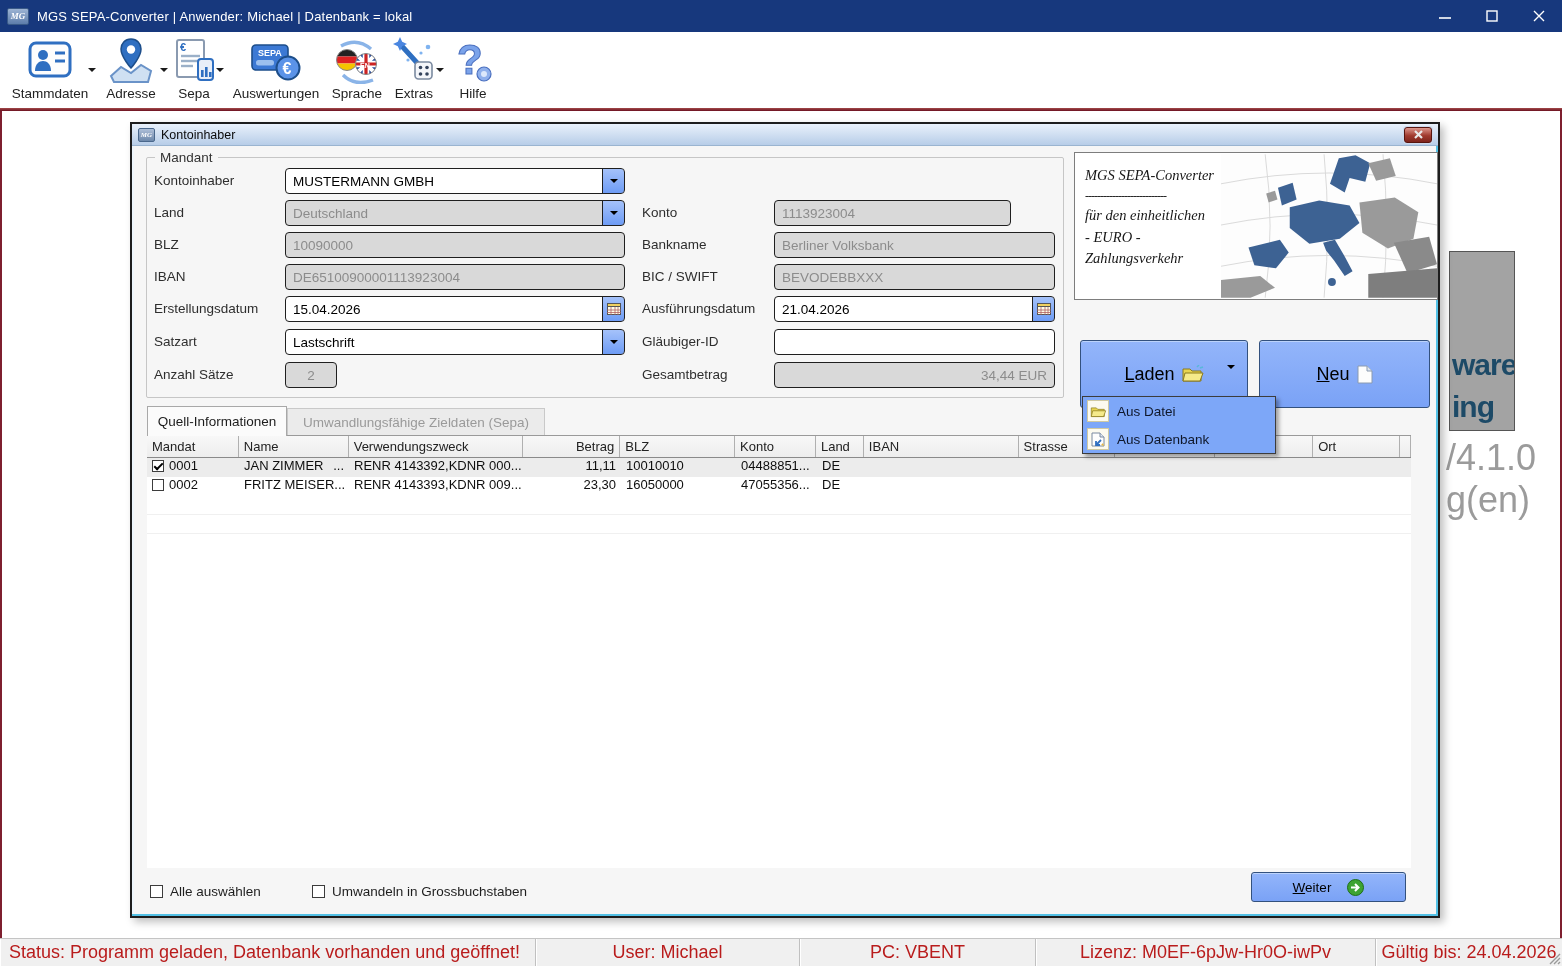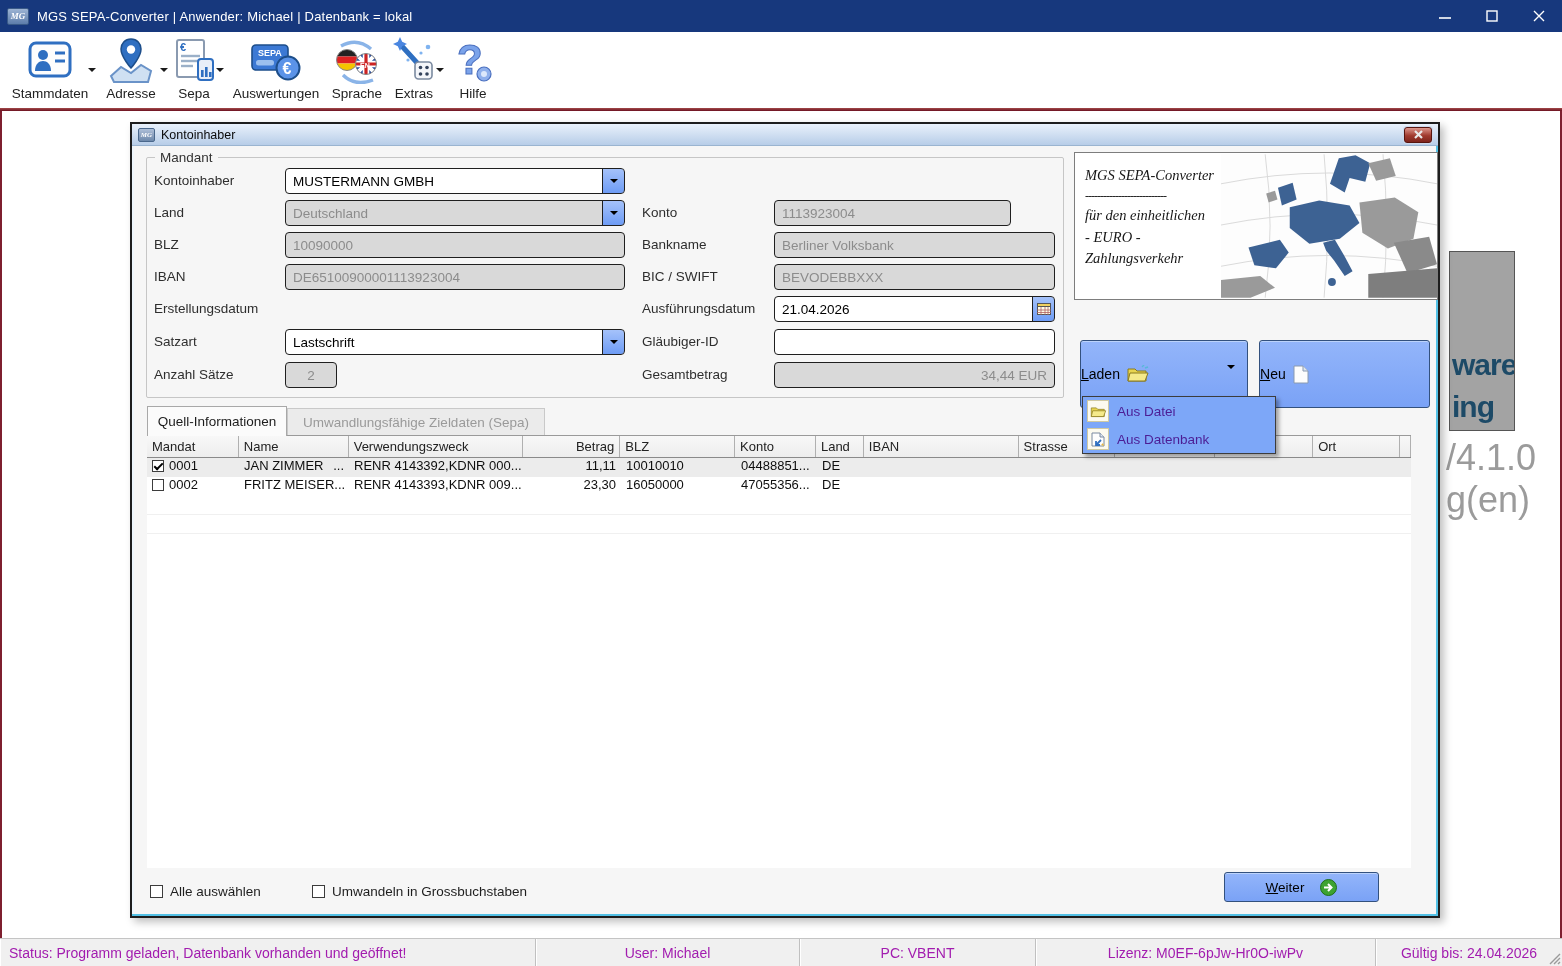--- a/index.html
+++ b/index.html
@@ -51,26 +51,26 @@
   .tri-down{width:0;height:0;border:4px solid transparent;border-top-color:#000;margin-top:4px}
 
   
   .logo-panel{position:absolute;left:942px;top:28px;width:364px;height:148px;background:#fff;border:1px solid #7d7d7d;display:flex;overflow:hidden}
   .logo-text{width:146px;padding:12px 0 0 10px;font-family:"Liberation Serif",serif;font-style:italic;color:#161616;font-size:14.5px;line-height:1.5}
   .logo-text .dash{font-size:12px;letter-spacing:-1px;white-space:nowrap}
   .logo-map{flex:1}
 
   
   .big-btn{position:absolute;height:68px;background:linear-gradient(#93b5fa,#7aa2f6);border:1px solid #33517e;border-radius:3px;
-           box-shadow:inset 0 1px 0 #bcd3fb;display:flex;align-items:center;justify-content:flex-start;gap:7px;font-size:14px;color:#000;cursor:pointer}
+           box-shadow:inset 0 1px 0 #bcd3fb;display:flex;align-items:center;justify-content:center;gap:7px;font-size:18px;color:#000;cursor:pointer}
   .u{text-decoration:underline}
 
   
   .menu{position:absolute;left:950px;top:272px;width:194px;height:58px;background:#7da7f8;border:1px solid #3c3c3c;box-shadow:3px 3px 4px rgba(0,0,0,.35);z-index:6}
-  .menu-item{height:28px;display:flex;align-items:center;font-size:13.5px;color:#4c1d95;cursor:pointer}
+  .menu-item{height:28px;display:flex;align-items:center;font-size:13.5px;color:#0f172a;cursor:pointer}
   .menu-ico{width:22px;height:22px;margin:0 8px 0 4px;background:#fcfaef;border:1px solid #cfc9a2;display:flex;align-items:center;justify-content:center}
 
   
   .tab{position:absolute;display:flex;align-items:center;justify-content:center;font-size:13.5px;cursor:pointer}
   .tab.active{left:15px;top:282px;width:140px;height:30px;background:#fbfbfb;border:1px solid #a8a8a8;border-bottom:none;color:#1c1c1c;z-index:2}
   .tab.inactive{left:155px;top:284px;width:258px;height:28px;background:#ebebeb;border:1px solid #c9c9c9;border-bottom:none;color:#9a9a9a}
 
   
   .table{position:absolute;left:15px;top:311px;width:1264px;height:433px;background:#fff;border-top:1px solid #9a9a9a}
   .thead{display:flex;height:22px;background:linear-gradient(#f8f8f8,#ededed);border-bottom:1px solid #8a8a8a}
@@ -81,25 +81,25 @@
   .td{padding:0 5px;white-space:nowrap;overflow:hidden;display:flex;align-items:center}
   .td.num,.th.num{justify-content:flex-end;text-align:right}
   .c0{width:92px}.c1{width:110px}.c2{width:175px}.c3{width:97px}.c4{width:115px}.c5{width:81px}.c6{width:48px}
   .c7{width:155px}.c8{width:97px}.c9{width:100px}.c10{width:98px}.c11{width:87px}.c12{width:9px}
 
   .checkbox{width:12px;height:12px;border:1px solid #3c3c3c;background:#fff;flex:none;margin-right:5px;cursor:pointer}
   .checkbox.checked::after{content:"";display:block;width:7px;height:3px;border-left:2px solid #000;border-bottom:2px solid #000;transform:rotate(-45deg);margin:2px 0 0 1px}
   .cb-label{font-size:13.5px;color:#1e1e1e;margin-left:2px}
   .cb-wrap{position:absolute;display:flex;align-items:center;cursor:pointer}
 
-  .weiter{left:1092px;top:748px;width:155px;height:30px;position:absolute;background:linear-gradient(#93b5fa,#7aa2f6);border:1px solid #33517e;border-radius:3px;
+  .weiter{left:1119px;top:748px;width:155px;height:30px;position:absolute;background:linear-gradient(#93b5fa,#7aa2f6);border:1px solid #33517e;border-radius:3px;
           display:flex;align-items:center;justify-content:center;gap:16px;font-size:13.5px;color:#000;box-shadow:inset 0 1px 0 #bcd3fb;cursor:pointer}
 
   
-  .statusbar{position:absolute;left:0;top:938px;width:1562px;height:28px;background:#f0f0f0;border-top:1px solid #c4c4c4;display:flex;font-size:14px;color:#a21caf}
+  .statusbar{position:absolute;left:0;top:938px;width:1562px;height:28px;background:#f0f0f0;border-top:1px solid #c4c4c4;display:flex;font-size:18px;color:#b91c1c}
   .sb-seg{display:flex;align-items:center;justify-content:center;border-right:1px solid #c0c0c0;box-shadow:inset 1px 0 0 #fff;height:100%}
   .sb-seg.first{justify-content:flex-start;padding-left:9px}
   .sb-seg.last{border-right:none;position:relative}
   .grip{position:absolute;right:1px;bottom:1px}
 </style>
 </head>
 <body>
 
 <div class="titlebar">
   <div class="app-icon">MG</div>
@@ -292,20 +292,30 @@
   <div class="field disabled" style="left:153px;top:108px;width:340px">
     <span>10090000</span>
   </div>
 
   <div class="flabel" style="left:22px;top:140px">IBAN</div>
   <div class="field disabled" style="left:153px;top:140px;width:340px">
     <span>DE65100900001113923004</span>
   </div>
 
   <div class="flabel" style="left:22px;top:172px">Erstellungsdatum</div>
+  <div class="field" style="left:153px;top:172px;width:340px">
+    <span>15.04.2026</span>
+    <div class="side-btn">
+      <svg width="14" height="12">
+          <rect x="0.5" y="0.5" width="13" height="11" fill="#fffde8" stroke="#555"></rect>
+          <rect x="0.5" y="0.5" width="13" height="3" fill="#f0d060" stroke="#555"></rect>
+          <path d="M4 4 V12 M8 4 V12 M11 4 V12 M0 7 H14 M0 9.5 H14" stroke="#b06060" stroke-width="0.8"></path>
+        </svg>
+    </div>
+  </div>
 
   <div class="flabel" style="left:22px;top:205px">Satzart</div>
   <div class="field" style="left:153px;top:205px;width:340px">
     <span>Lastschrift</span>
     <div class="side-btn">
         <div class="tri-down"></div>
       </div>
   </div>
 
   <div class="flabel" style="left:22px;top:238px">Anzahl Sätze</div>

